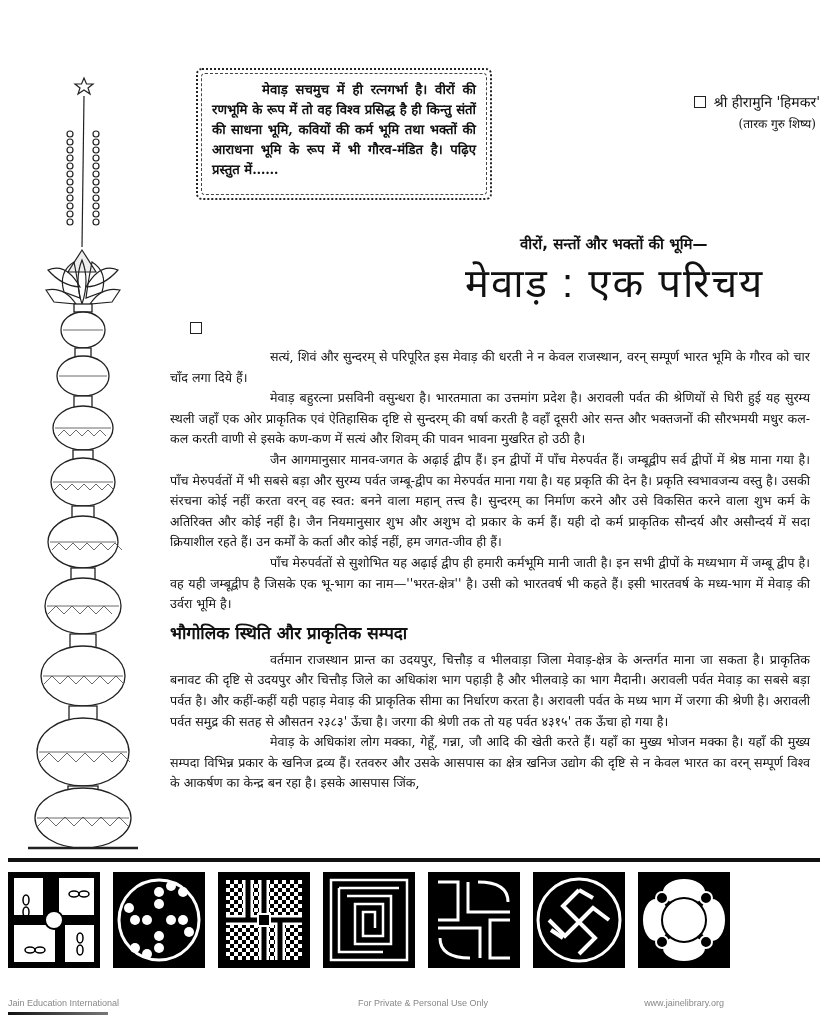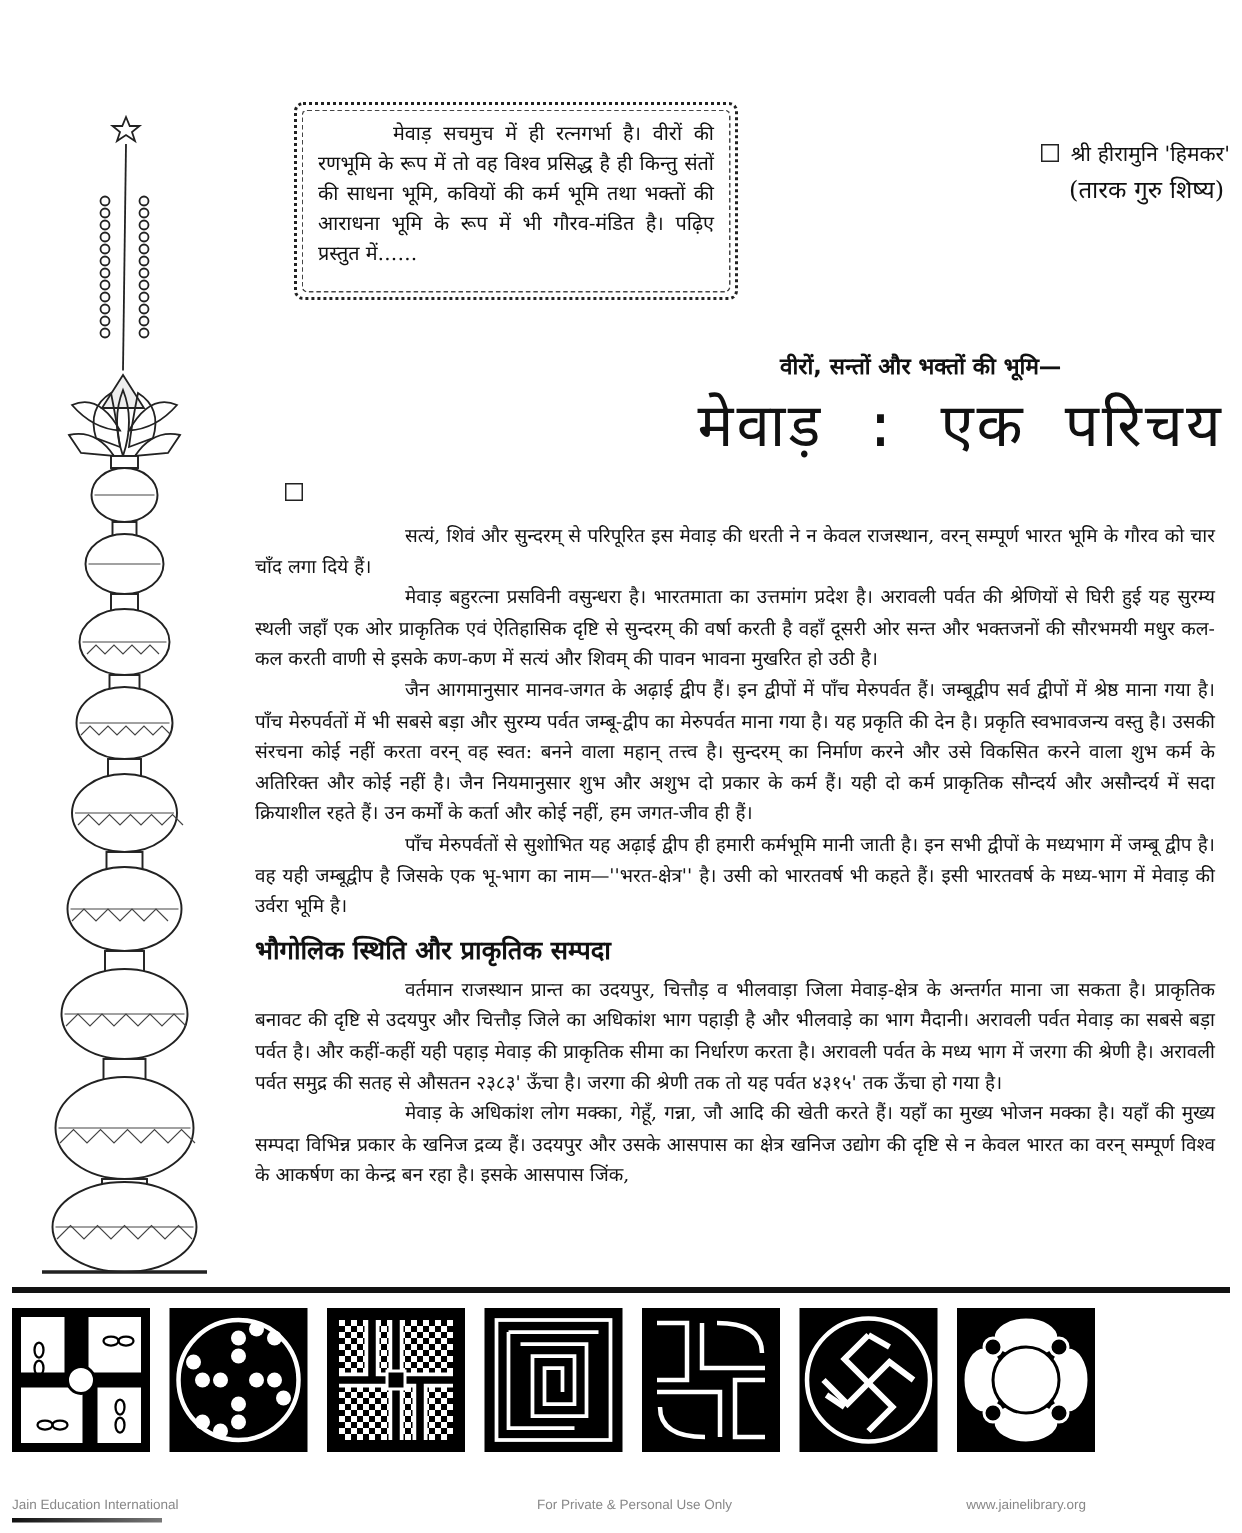--- a/index.html
+++ b/index.html
@@ -3,33 +3,33 @@
 <meta charset="utf-8">
 <style>
   html, body { margin: 0; padding: 0; background: #ffffff; }
   body { width: 828px; height: 1022px; position: relative; overflow: hidden; font-family: "DejaVu Serif", serif; color: #111; }
   .abs { position: absolute; }
 
   
   #pillar { left: 18px; top: 72px; width: 140px; height: 780px; }
 
   
-  #intro-box { left: 196px; top: 68px; width: 296px; height: 132px; border: 2px dotted #222; border-radius: 6px; padding: 10px 14px 6px 14px; box-sizing: border-box; }
+  #intro-box { left: 196px; top: 68px; width: 296px; height: 132px; border: 2px dotted #222; border-radius: 6px; padding: 10px 14px 6px 14px; box-sizing: border-box; font-weight: bold; }
   #intro-box::before { content: ""; position: absolute; inset: 3px; border: 1px dashed #444; border-radius: 4px; pointer-events: none; }
   #intro-box p { margin: 0; font-size: 13.2px; line-height: 20px; text-align: justify; text-indent: 50px; }
 
   
   #author { left: 620px; top: 92px; width: 200px; text-align: right; }
   #author .name { font-size: 14px; font-weight: normal; display: flex; align-items: center; justify-content: flex-end; gap: 8px; }
   #author .checkbox-icon { width: 10px; height: 10px; border: 1.4px solid #222; display: inline-block; }
-  #author .sub { font-size: 16px; margin-top: 4px; margin-right: 4px; }
+  #author .sub { font-size: 12px; margin-top: 4px; margin-right: 4px; }
 
   
   #kicker { left: 520px; top: 233px; font-size: 15px; font-weight: bold; font-family: "DejaVu Sans", sans-serif; }
-  #main-title { left: 465px; top: 254px; font-size: 40px; font-family: Liberation Mono, monospace; letter-spacing: 2px; text-align: right; }
+  #main-title { left: 465px; top: 254px; font-size: 40px; font-family: Liberation Sans, sans-serif; letter-spacing: 2px; text-align: right; }
 
   #section-marker { left: 190px; top: 322px; width: 10px; height: 10px; border: 1.4px solid #222; }
 
   
   #body { left: 170px; top: 347px; width: 640px; }
   #body p { margin: 0; font-size: 12.6px; line-height: 20.6px; text-align: justify; text-align-last: left; }
   #body p.indent { text-indent: 100px; }
   #body h3 { margin: 6px 0 6px 0; font-size: 17px; font-weight: bold; font-family: "DejaVu Sans", sans-serif; }
 
   
@@ -145,21 +145,21 @@
 
 <div id="section-marker" class="abs"></div>
 
 <div id="body" class="abs">
   <p class="indent">सत्यं, शिवं और सुन्दरम् से परिपूरित इस मेवाड़ की धरती ने न केवल राजस्थान, वरन् सम्पूर्ण भारत भूमि के गौरव को चार चाँद लगा दिये हैं।</p>
   <p class="indent">मेवाड़ बहुरत्ना प्रसविनी वसुन्धरा है। भारतमाता का उत्तमांग प्रदेश है। अरावली पर्वत की श्रेणियों से घिरी हुई यह सुरम्य स्थली जहाँ एक ओर प्राकृतिक एवं ऐतिहासिक दृष्टि से सुन्दरम् की वर्षा करती है वहाँ दूसरी ओर सन्त और भक्तजनों की सौरभमयी मधुर कल-कल करती वाणी से इसके कण-कण में सत्यं और शिवम् की पावन भावना मुखरित हो उठी है।</p>
   <p class="indent">जैन आगमानुसार मानव-जगत के अढ़ाई द्वीप हैं। इन द्वीपों में पाँच मेरुपर्वत हैं। जम्बूद्वीप सर्व द्वीपों में श्रेष्ठ माना गया है। पाँच मेरुपर्वतों में भी सबसे बड़ा और सुरम्य पर्वत जम्बू-द्वीप का मेरुपर्वत माना गया है। यह प्रकृति की देन है। प्रकृति स्वभावजन्य वस्तु है। उसकी संरचना कोई नहीं करता वरन् वह स्वत: बनने वाला महान् तत्त्व है। सुन्दरम् का निर्माण करने और उसे विकसित करने वाला शुभ कर्म के अतिरिक्त और कोई नहीं है। जैन नियमानुसार शुभ और अशुभ दो प्रकार के कर्म हैं। यही दो कर्म प्राकृतिक सौन्दर्य और असौन्दर्य में सदा क्रियाशील रहते हैं। उन कर्मों के कर्ता और कोई नहीं, हम जगत-जीव ही हैं।</p>
   <p class="indent">पाँच मेरुपर्वतों से सुशोभित यह अढ़ाई द्वीप ही हमारी कर्मभूमि मानी जाती है। इन सभी द्वीपों के मध्यभाग में जम्बू द्वीप है। वह यही जम्बूद्वीप है जिसके एक भू-भाग का नाम—''भरत-क्षेत्र'' है। उसी को भारतवर्ष भी कहते हैं। इसी भारतवर्ष के मध्य-भाग में मेवाड़ की उर्वरा भूमि है।</p>
   <h3>भौगोलिक स्थिति और प्राकृतिक सम्पदा</h3>
   <p class="indent">वर्तमान राजस्थान प्रान्त का उदयपुर, चित्तौड़ व भीलवाड़ा जिला मेवाड़-क्षेत्र के अन्तर्गत माना जा सकता है। प्राकृतिक बनावट की दृष्टि से उदयपुर और चित्तौड़ जिले का अधिकांश भाग पहाड़ी है और भीलवाड़े का भाग मैदानी। अरावली पर्वत मेवाड़ का सबसे बड़ा पर्वत है। और कहीं-कहीं यही पहाड़ मेवाड़ की प्राकृतिक सीमा का निर्धारण करता है। अरावली पर्वत के मध्य भाग में जरगा की श्रेणी है। अरावली पर्वत समुद्र की सतह से औसतन २३८३' ऊँचा है। जरगा की श्रेणी तक तो यह पर्वत ४३१५' तक ऊँचा हो गया है।</p>
-  <p class="indent">मेवाड़ के अधिकांश लोग मक्का, गेहूँ, गन्ना, जौ आदि की खेती करते हैं। यहाँ का मुख्य भोजन मक्का है। यहाँ की मुख्य सम्पदा विभिन्न प्रकार के खनिज द्रव्य हैं। उदयपुर और उसके आसपास का क्षेत्र खनिज उद्योग की दृष्टि से न केवल भारत का वरन् सम्पूर्ण विश्व के आकर्षण का केन्द्र बन रहा है। इसके आसपास जिंक,</p>
+  <p class="indent">मेवाड़ के अधिकांश लोग मक्का, गेहूँ, गन्ना, जौ आदि की खेती करते हैं। यहाँ का मुख्य भोजन मक्का है। यहाँ की मुख्य सम्पदा विभिन्न प्रकार के खनिज द्रव्य हैं। रतवरुर और उसके आसपास का क्षेत्र खनिज उद्योग की दृष्टि से न केवल भारत का वरन् सम्पूर्ण विश्व के आकर्षण का केन्द्र बन रहा है। इसके आसपास जिंक,</p>
 </div>
 
 <div id="rule" class="abs"></div>
 <div id="tiles" class="abs">
   <div class="tile">
     <svg viewBox="0 0 92 96">
         <rect x="6" y="6" width="80" height="84" fill="#fff"></rect>
       <path d="M40,6 V48 H6 M86,48 H52 V90 M46,48 V6 M46,48 H86" stroke="#000" stroke-width="10" fill="none"></path>
       <circle cx="46" cy="48" r="9" fill="#fff" stroke="#000" stroke-width="2"></circle>
       <g fill="none" stroke="#000" stroke-width="1.5">

